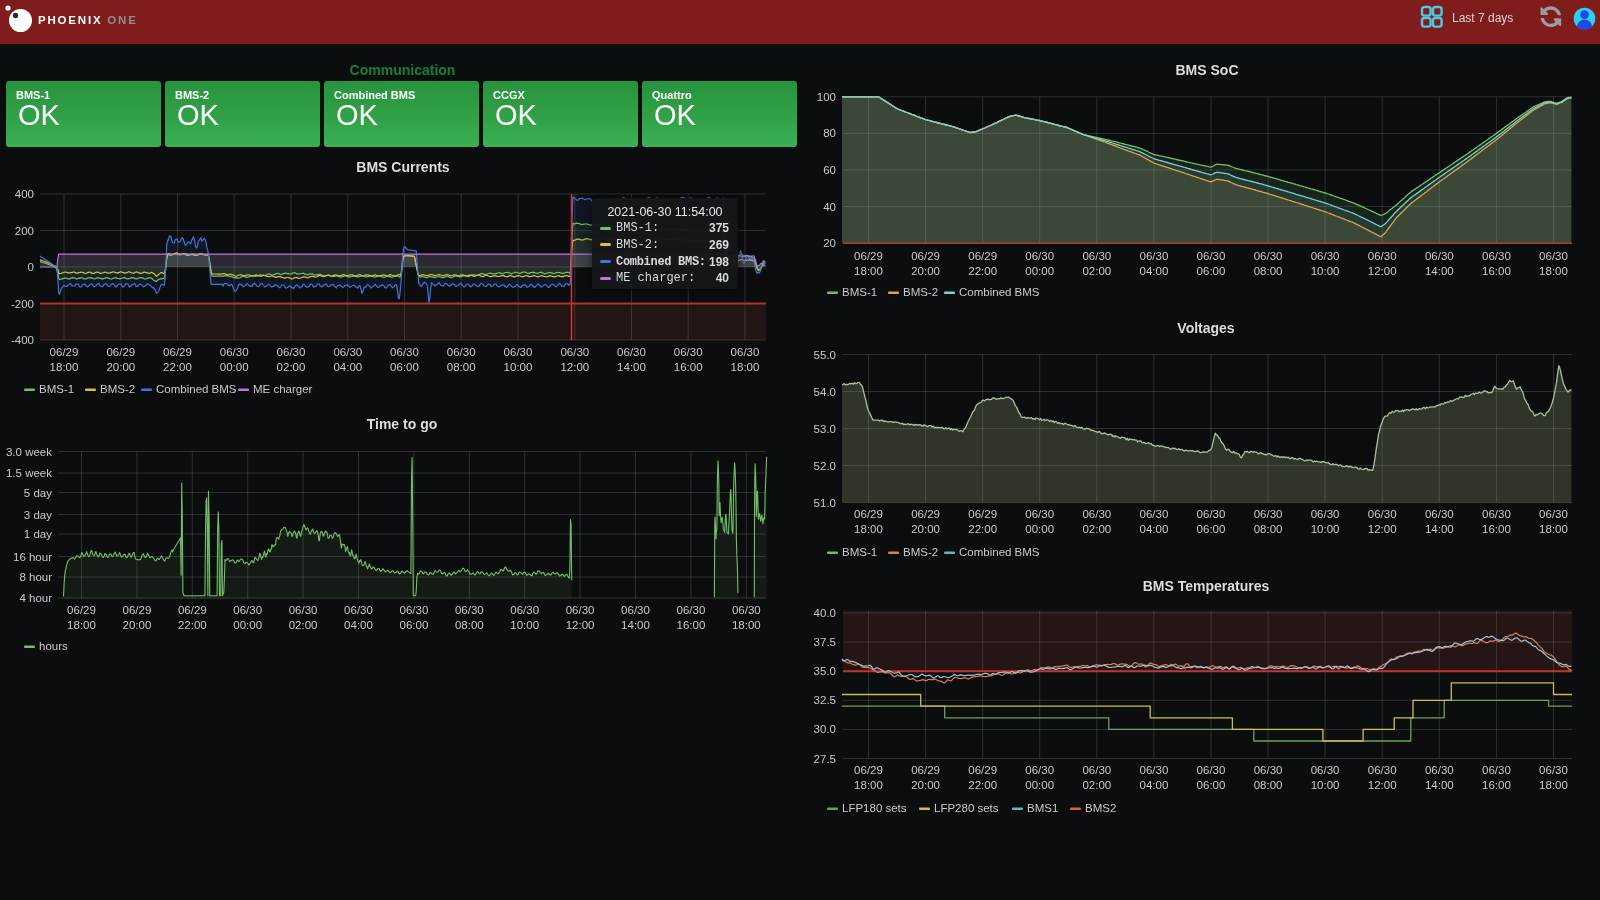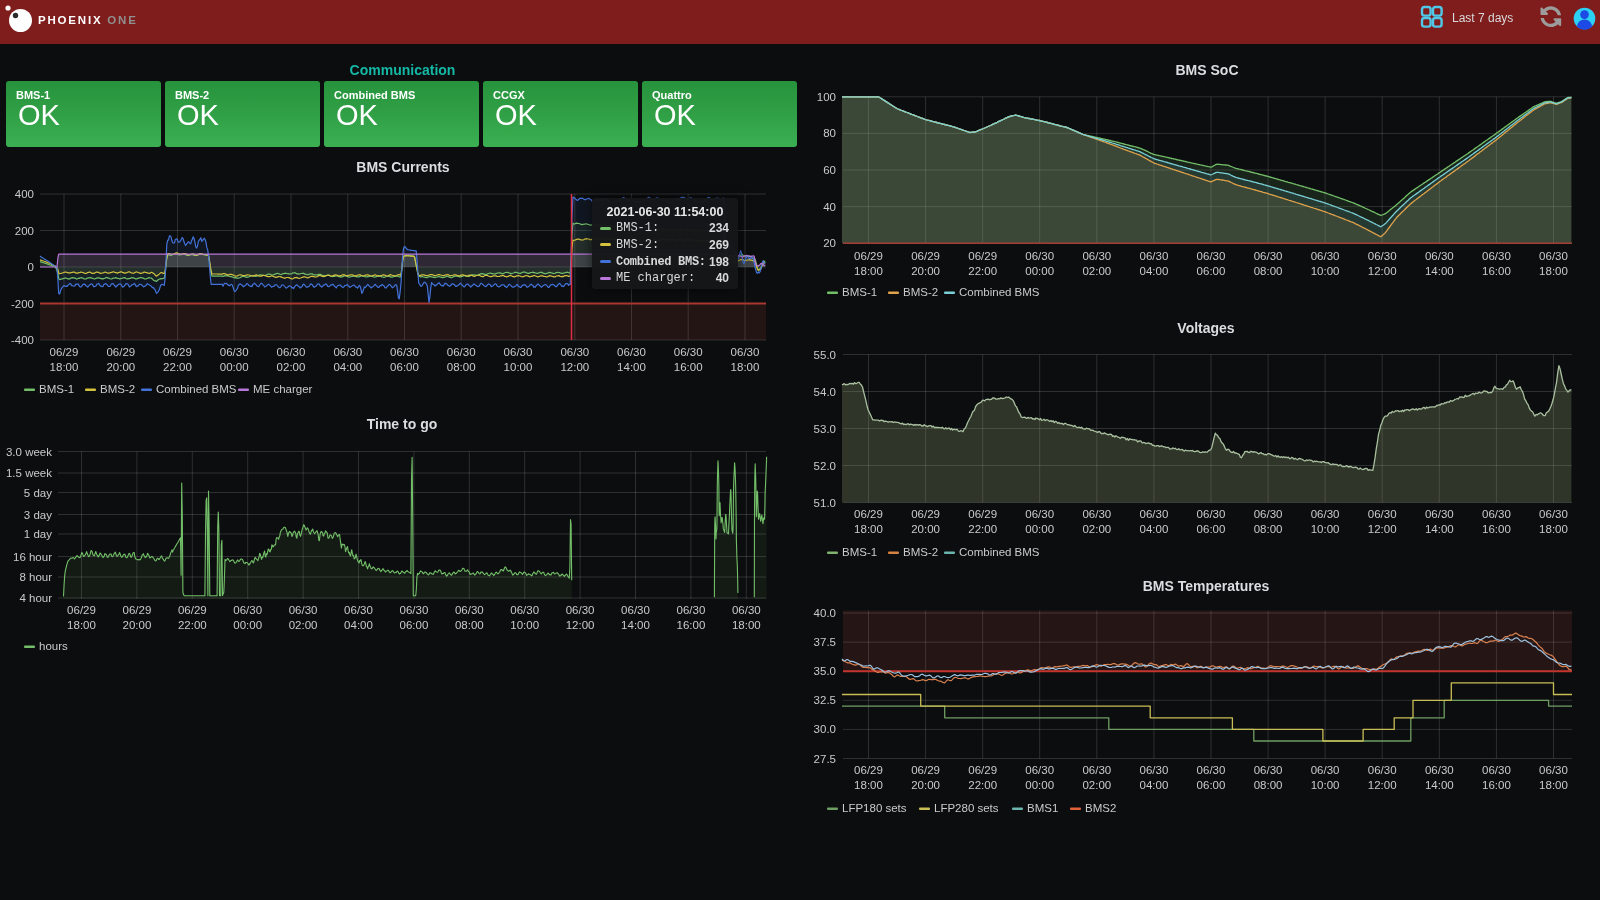--- a/index.html
+++ b/index.html
@@ -5,29 +5,29 @@
 font-family:"Liberation Sans",sans-serif;}
 #wrap{position:relative;width:1600px;height:900px;}
 #charts{position:absolute;left:0;top:0;}
 .ax{font:11.5px "Liberation Sans",sans-serif;fill:#c9cacc;}
 .lg{font:11.5px "Liberation Sans",sans-serif;fill:#c9cacc;}
 .title{font:bold 14px "Liberation Sans",sans-serif;fill:#dcdde0;}
 #topbar{position:absolute;left:0;top:0;width:1600px;height:44px;background:#7f1d1d;}
 .brand{position:absolute;left:38px;top:14px;color:#fff;font-size:11.5px;font-weight:bold;letter-spacing:1.8px;}
 .brand span{color:#8f8f8f;}
 .l7d{position:absolute;left:1452px;top:11px;color:#d8d9da;font-size:12px;}
-.commtitle{position:absolute;left:0;top:62px;width:805px;text-align:center;color:#14b8a6;
+.commtitle{position:absolute;left:0;top:62px;width:805px;text-align:center;color:#15803d;
 font-size:14px;font-weight:bold;}
 .ok{position:absolute;top:81px;width:155px;height:66px;border-radius:3px;
 background:linear-gradient(180deg,#27943d 0%,#2f9e44 45%,#3bb053 100%);color:#fff;}
 .okl{position:absolute;left:10px;top:8px;font-size:11px;font-weight:bold;}
 .okv{position:absolute;left:12px;top:18px;font-size:29px;font-weight:normal;}
 #tooltip{position:absolute;left:592px;top:198px;width:146px;height:91px;background:rgba(22,23,25,0.97);
 border-radius:3px;box-shadow:0 0 12px rgba(0,0,0,0.6);font-size:12px;color:#d8d9da;}
-.tth{text-align:center;font-weight:bold;margin-top:7px;font-size:12.5px;color:#e8e8e8;}
+.tth{text-align:center;font-weight:normal;margin-top:7px;font-size:12.5px;color:#e8e8e8;}
 .ttr{position:relative;height:14.8px;margin:2px 8px 0 8px;}
 .ttd{position:absolute;left:0;top:5.5px;width:11px;height:3px;border-radius:1.5px;}
 .ttl{position:absolute;left:16px;top:0;font-family:Liberation Mono, monospace;}
 .ttv{position:absolute;right:1px;top:0;font-weight:bold;}
 </style></head>
 <body>
 <div id="wrap">
 <svg id="charts" width="1600" height="900" viewBox="0 0 1600 900" xmlns="http://www.w3.org/2000/svg">
       <g>
         <line x1="40" y1="194" x2="766" y2="194" stroke="rgba(255,255,255,0.14)" stroke-width="1"></line>
@@ -422,21 +422,21 @@
     </div>
     <div class="ok" style="left:642px">
       <div class="okl">Quattro</div>
       <div class="okv">OK</div>
     </div>
 <div id="tooltip">
   <div class="tth">2021-06-30 11:54:00</div>
   <div class="ttr">
         <div class="ttd" style="background:#73bf69"></div>
         <div class="ttl">BMS-1:</div>
-        <div class="ttv">234</div>
+        <div class="ttv">375</div>
       </div>
   <div class="ttr">
         <div class="ttd" style="background:#d2c23e"></div>
         <div class="ttl">BMS-2:</div>
         <div class="ttv">269</div>
       </div>
   <div class="ttr">
         <div class="ttd" style="background:#4272d9"></div>
         <div class="ttl" style="font-weight:bold;letter-spacing:-0.3px">Combined BMS:</div>
         <div class="ttv">198</div>

